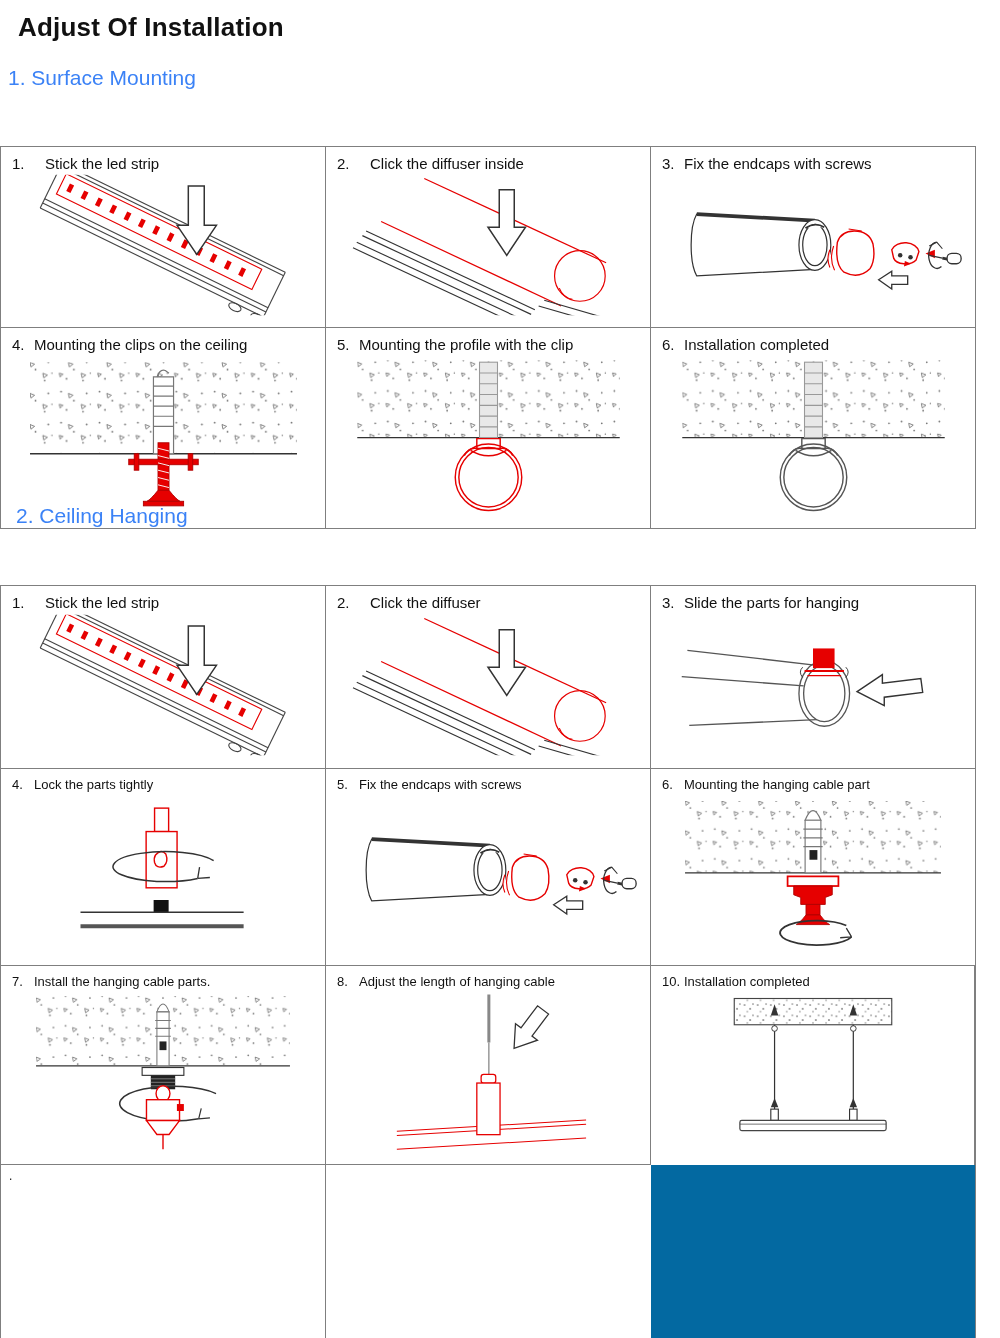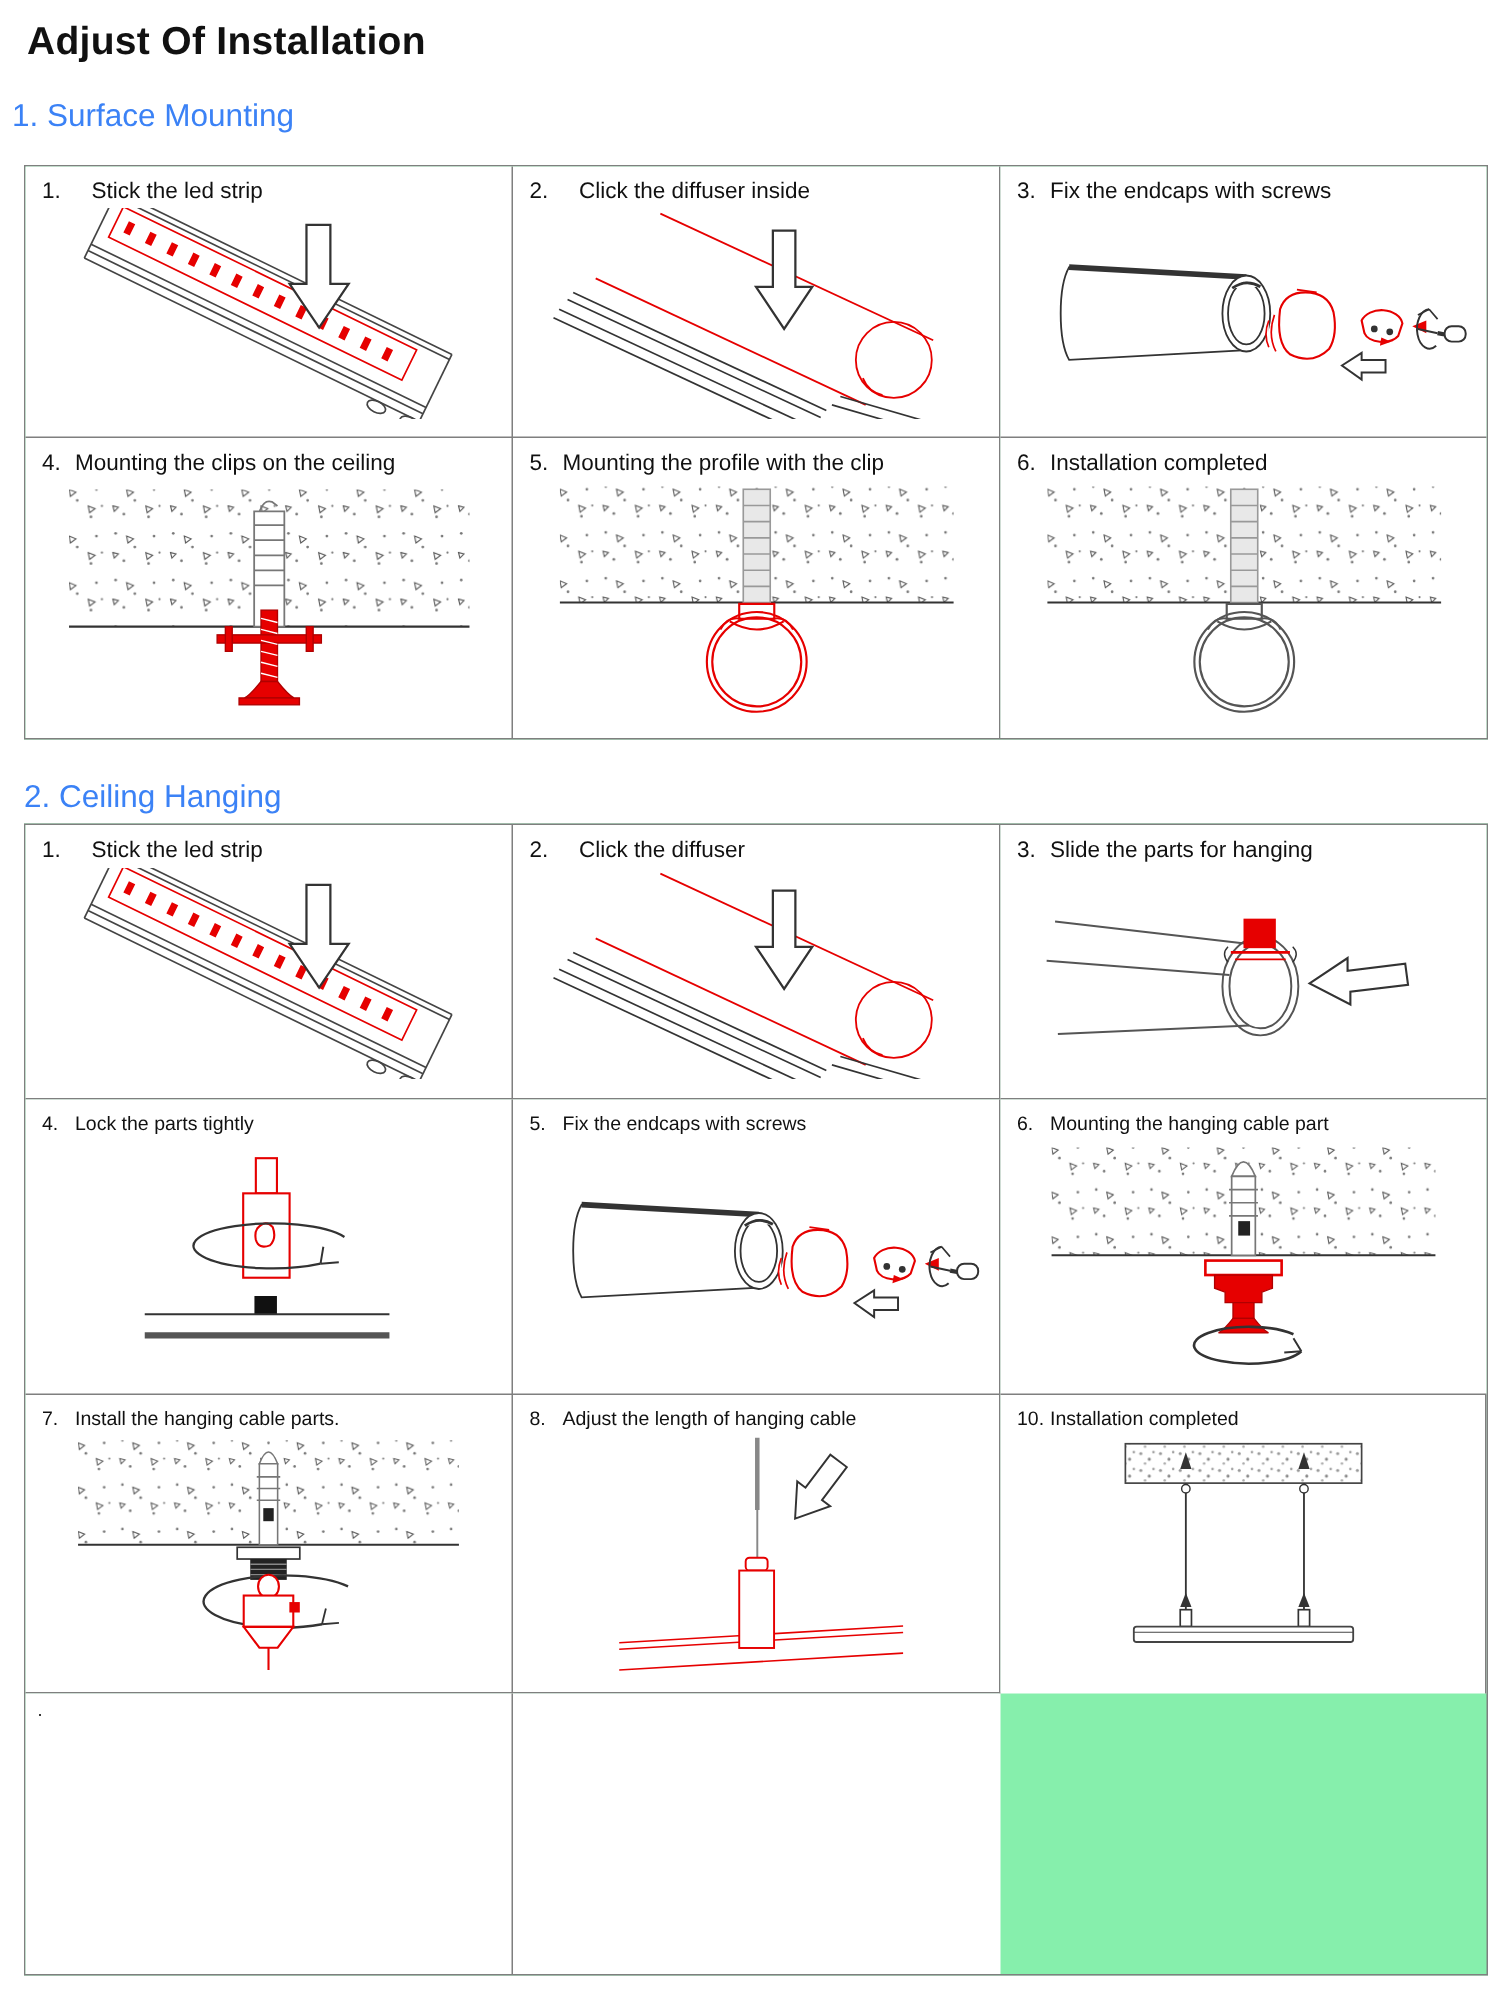--- a/index.html
+++ b/index.html
@@ -1,22 +1,22 @@
 <!DOCTYPE html>
 <html><head>
 <meta charset="utf-8">
 <style>
   html,body{margin:0;padding:0;background:#fff;}
   body{font-family:"Liberation Sans",sans-serif;color:#111;}
   .page{position:relative;width:1000px;height:1338px;background:#fff;overflow:hidden;}
   .doc-title{position:absolute;left:18px;top:12px;font-size:26px;font-weight:bold;letter-spacing:.2px;}
   .sec{position:absolute;font-size:21px;color:#3b82f6;}
   .sec1{left:8px;top:66px;}
-  .sec2{left:16px;top:520px;text-align:right;}
-  .tbl{position:absolute;left:16px;display:grid;border:1.5px solid #7f7f7f;background:#86efac;}
+  .sec2{left:16px;top:504px;text-align:right;}
+  .tbl{position:absolute;left:0;display:grid;border:1.5px solid #7f7f7f;background:#0369a1;margin-top:36px;}
   .tbl1{top:110px;grid-template-columns:325px 325px 324px;grid-template-rows:181px 200px;}
   .tbl2{top:549px;grid-template-columns:325px 325px 324px;grid-template-rows:183px 197px 199px 187px;}
   .cell{border-right:1.5px solid #7f7f7f;border-bottom:1.5px solid #7f7f7f;box-sizing:border-box;overflow:hidden;background:#fff;}
   .cell.lastcol{border-right:none;}
   .cell.lastrow{border-bottom:none;}
   .lbl{padding:8px 8px 2px 11px;font-size:15px;white-space:nowrap;}
   .num{display:inline-block;min-width:22px;}
   .wide .num{min-width:33px;}
   .alt .lbl{font-family:Liberation Sans, sans-serif;font-size:13px;}
   .dotcell .lbl{padding:4px 0 0 8px;font-size:12px;}

